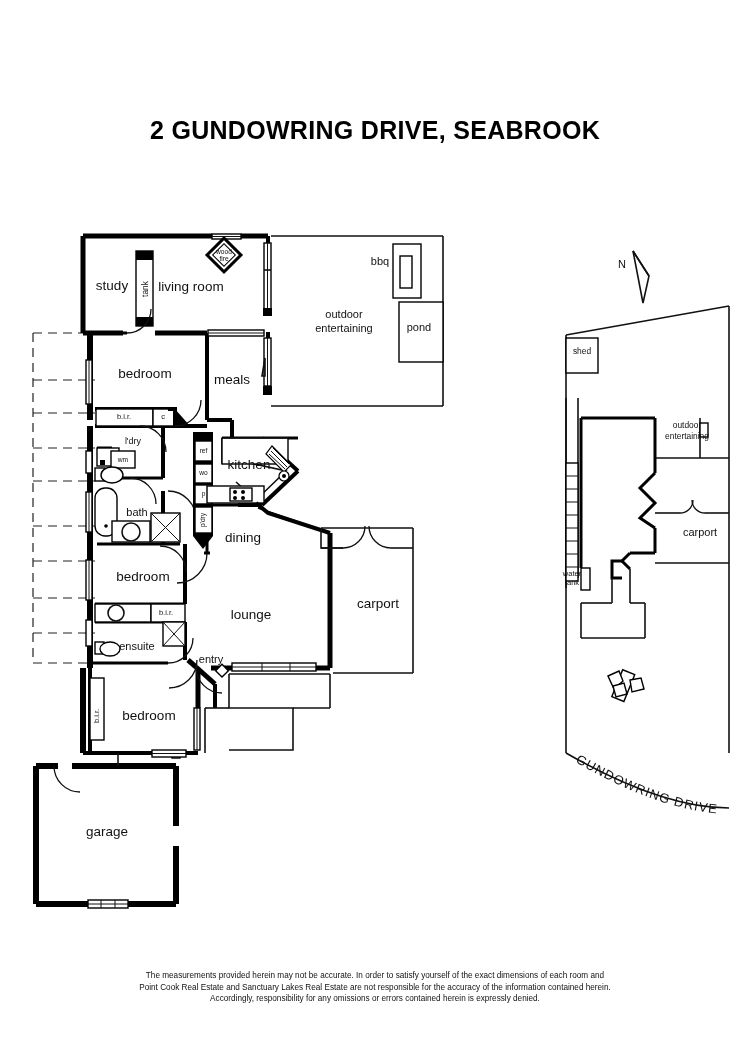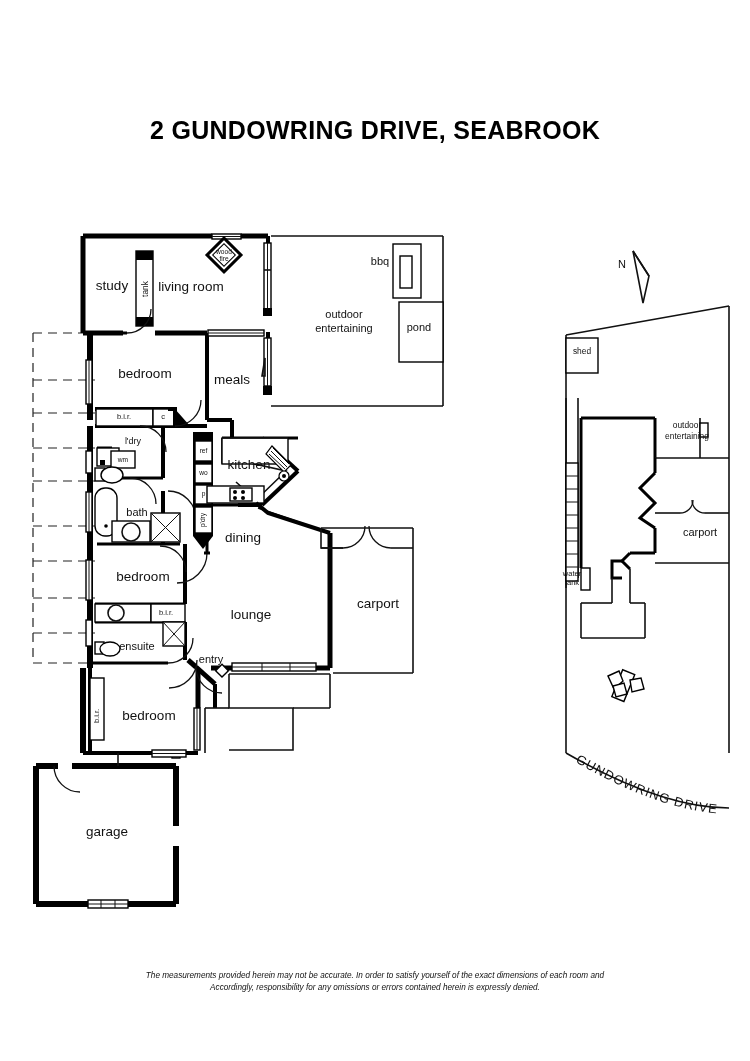--- a/index.html
+++ b/index.html
@@ -19,21 +19,21 @@
   .w5{stroke-width:5;}
   .w4{stroke-width:4;}
   .w3{stroke-width:3;}
   .thin{stroke:#111;fill:none;stroke-width:1;}
   .thin2{stroke:#111;fill:none;stroke-width:1.6;}
   .dash{stroke:#222;fill:none;stroke-width:1.2;stroke-dasharray:9 6;}
   .fillw{fill:#fff;stroke:#000;stroke-width:1.4;}
   .fillb{fill:#000;stroke:none;}
   .door{stroke:#111;fill:none;stroke-width:1.3;}
   #disc{position:absolute;left:0;top:962px;width:750px;text-align:center;font-size:8.2px;line-height:11.6px;color:#111;}
-  #disc div{white-space:nowrap;font-style:italic;}
+  #disc div{white-space:nowrap;}
 </style>
 </head>
 <body>
 
 <div id="sheet">
 
   <div id="title">2 GUNDOWRING DRIVE, SEABROOK</div>
 
   <svg width="750" height="1061" viewBox="0 0 750 1061">
 
@@ -430,16 +430,17 @@
       </defs>
       <text class="s12" font-family="Liberation Sans, sans-serif" fill="#111">
         <textPath href="#streetpath" startOffset="2%" style="font-size:13px;letter-spacing:1px;">GUNDOWRING DRIVE</textPath>
       </text>
     </g>
 
   </svg>
 
   <div id="disc">
     <div>The measurements provided herein may not be accurate.  In order to satisfy yourself of the exact dimensions of each room and</div>
+    <div>Point Cook Real Estate and Sanctuary Lakes Real Estate are not responsible for the accuracy of the information contained herein.</div>
     <div>Accordingly, responsibility for any omissions or errors contained herein is expressly denied.</div>
   </div>
 
 </div>
 
 </body></html>

